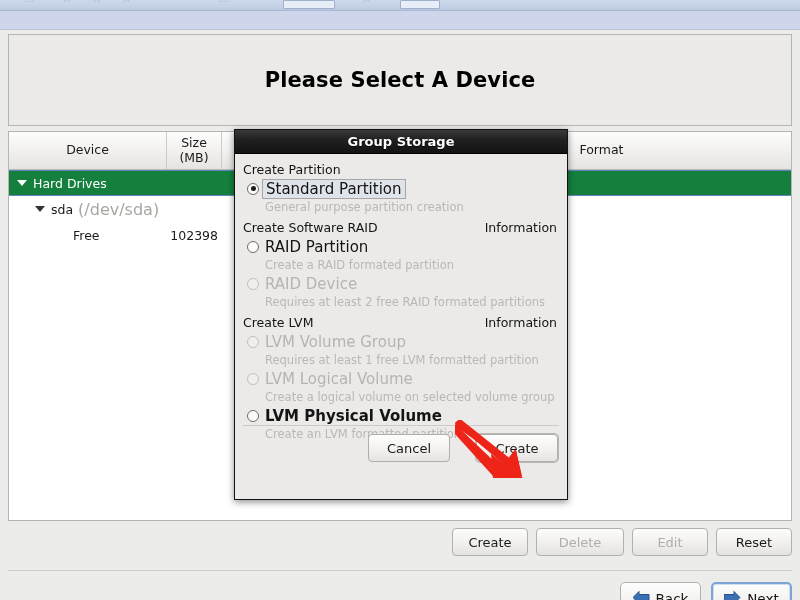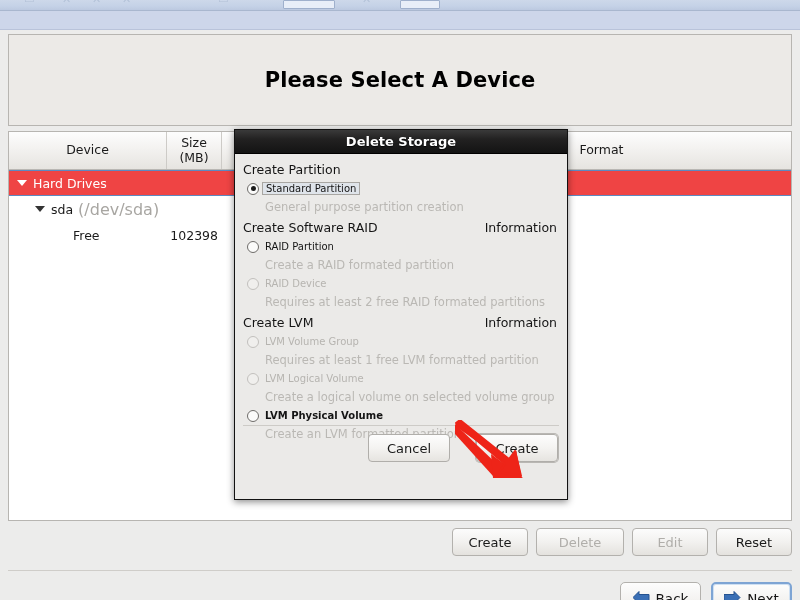--- a/index.html
+++ b/index.html
@@ -80,21 +80,21 @@
   .th.size   { width: 55px; }
   .th.mount  { width: 120px; }
   .th.fmt    { width: 70px; }
   .th.rest   { flex: 1; border-right: none; }
 
   .trow {
     display: flex; align-items: center; height: 26px;
     font-size: 12.5px;
   }
   .trow.sel {
-    background: #ef4444;
+    background: #15803d;
     color: #ffffff;
     border-top: 1px solid #5d89c0;
     border-bottom: 1px solid #5d89c0;
   }
   .cell-device { width: 158px; display: flex; align-items: center; }
   .cell-size { width: 55px; text-align: right; padding-right: 4px; }
 
   .tri {
     display: inline-block; width: 0; height: 0;
     border-left: 5px solid transparent;
@@ -183,21 +183,21 @@
   .radio {
     width: 12px; height: 12px; border-radius: 50%;
     border: 1px solid #6e6c69; background: #fbfbfa;
     display: inline-block; position: relative; margin-right: 6px; flex: none;
   }
   .radio.on::after {
     content: ""; position: absolute; left: 2.5px; top: 2.5px;
     width: 5px; height: 5px; border-radius: 50%; background: #1b1b1b;
   }
   .radio.off-dim { border-color: #c2c0bd; background: #f0efed; }
-  .optlabel { font-size: 10px; color: #141414; }
+  .optlabel { font-size: 15px; color: #141414; }
   .optlabel.bold { font-weight: bold; }
   .optlabel.muted { color: #b6b4b0; }
   .optlabel.boxed {
     border: 1px solid #a8a6a2;
     background: #dfe4ea;
     padding: 0 3px; margin: 0 -3px;
   }
   .hint {
     font-size: 11.5px; color: #bab8b4;
     margin-left: 22px; height: 18px; line-height: 18px;
@@ -322,21 +322,21 @@
           <svg width="17" height="13" viewBox="0 0 17 13">
             <polygon points="16,6.5 10,0.5 10,3.5 0,3.5 0,9.5 10,9.5 10,12.5" fill="#3a6fb5" stroke="#24528f" stroke-width="1"></polygon>
           </svg>
         </span>
         <span>Next</span>
       </div>
     </div>
   </div>
 
   <div class="dialog">
-    <div class="dlgtitle">Delete Storage</div>
+    <div class="dlgtitle">Group Storage</div>
     <div class="dlgbody">
 
       <div class="grouphdr">
         <span>Create Partition</span>
         <span class="info"></span>
       </div>
       <div class="optrow">
         <span class="radio on"></span>
         <span class="optlabel boxed">Standard Partition</span>
       </div>

